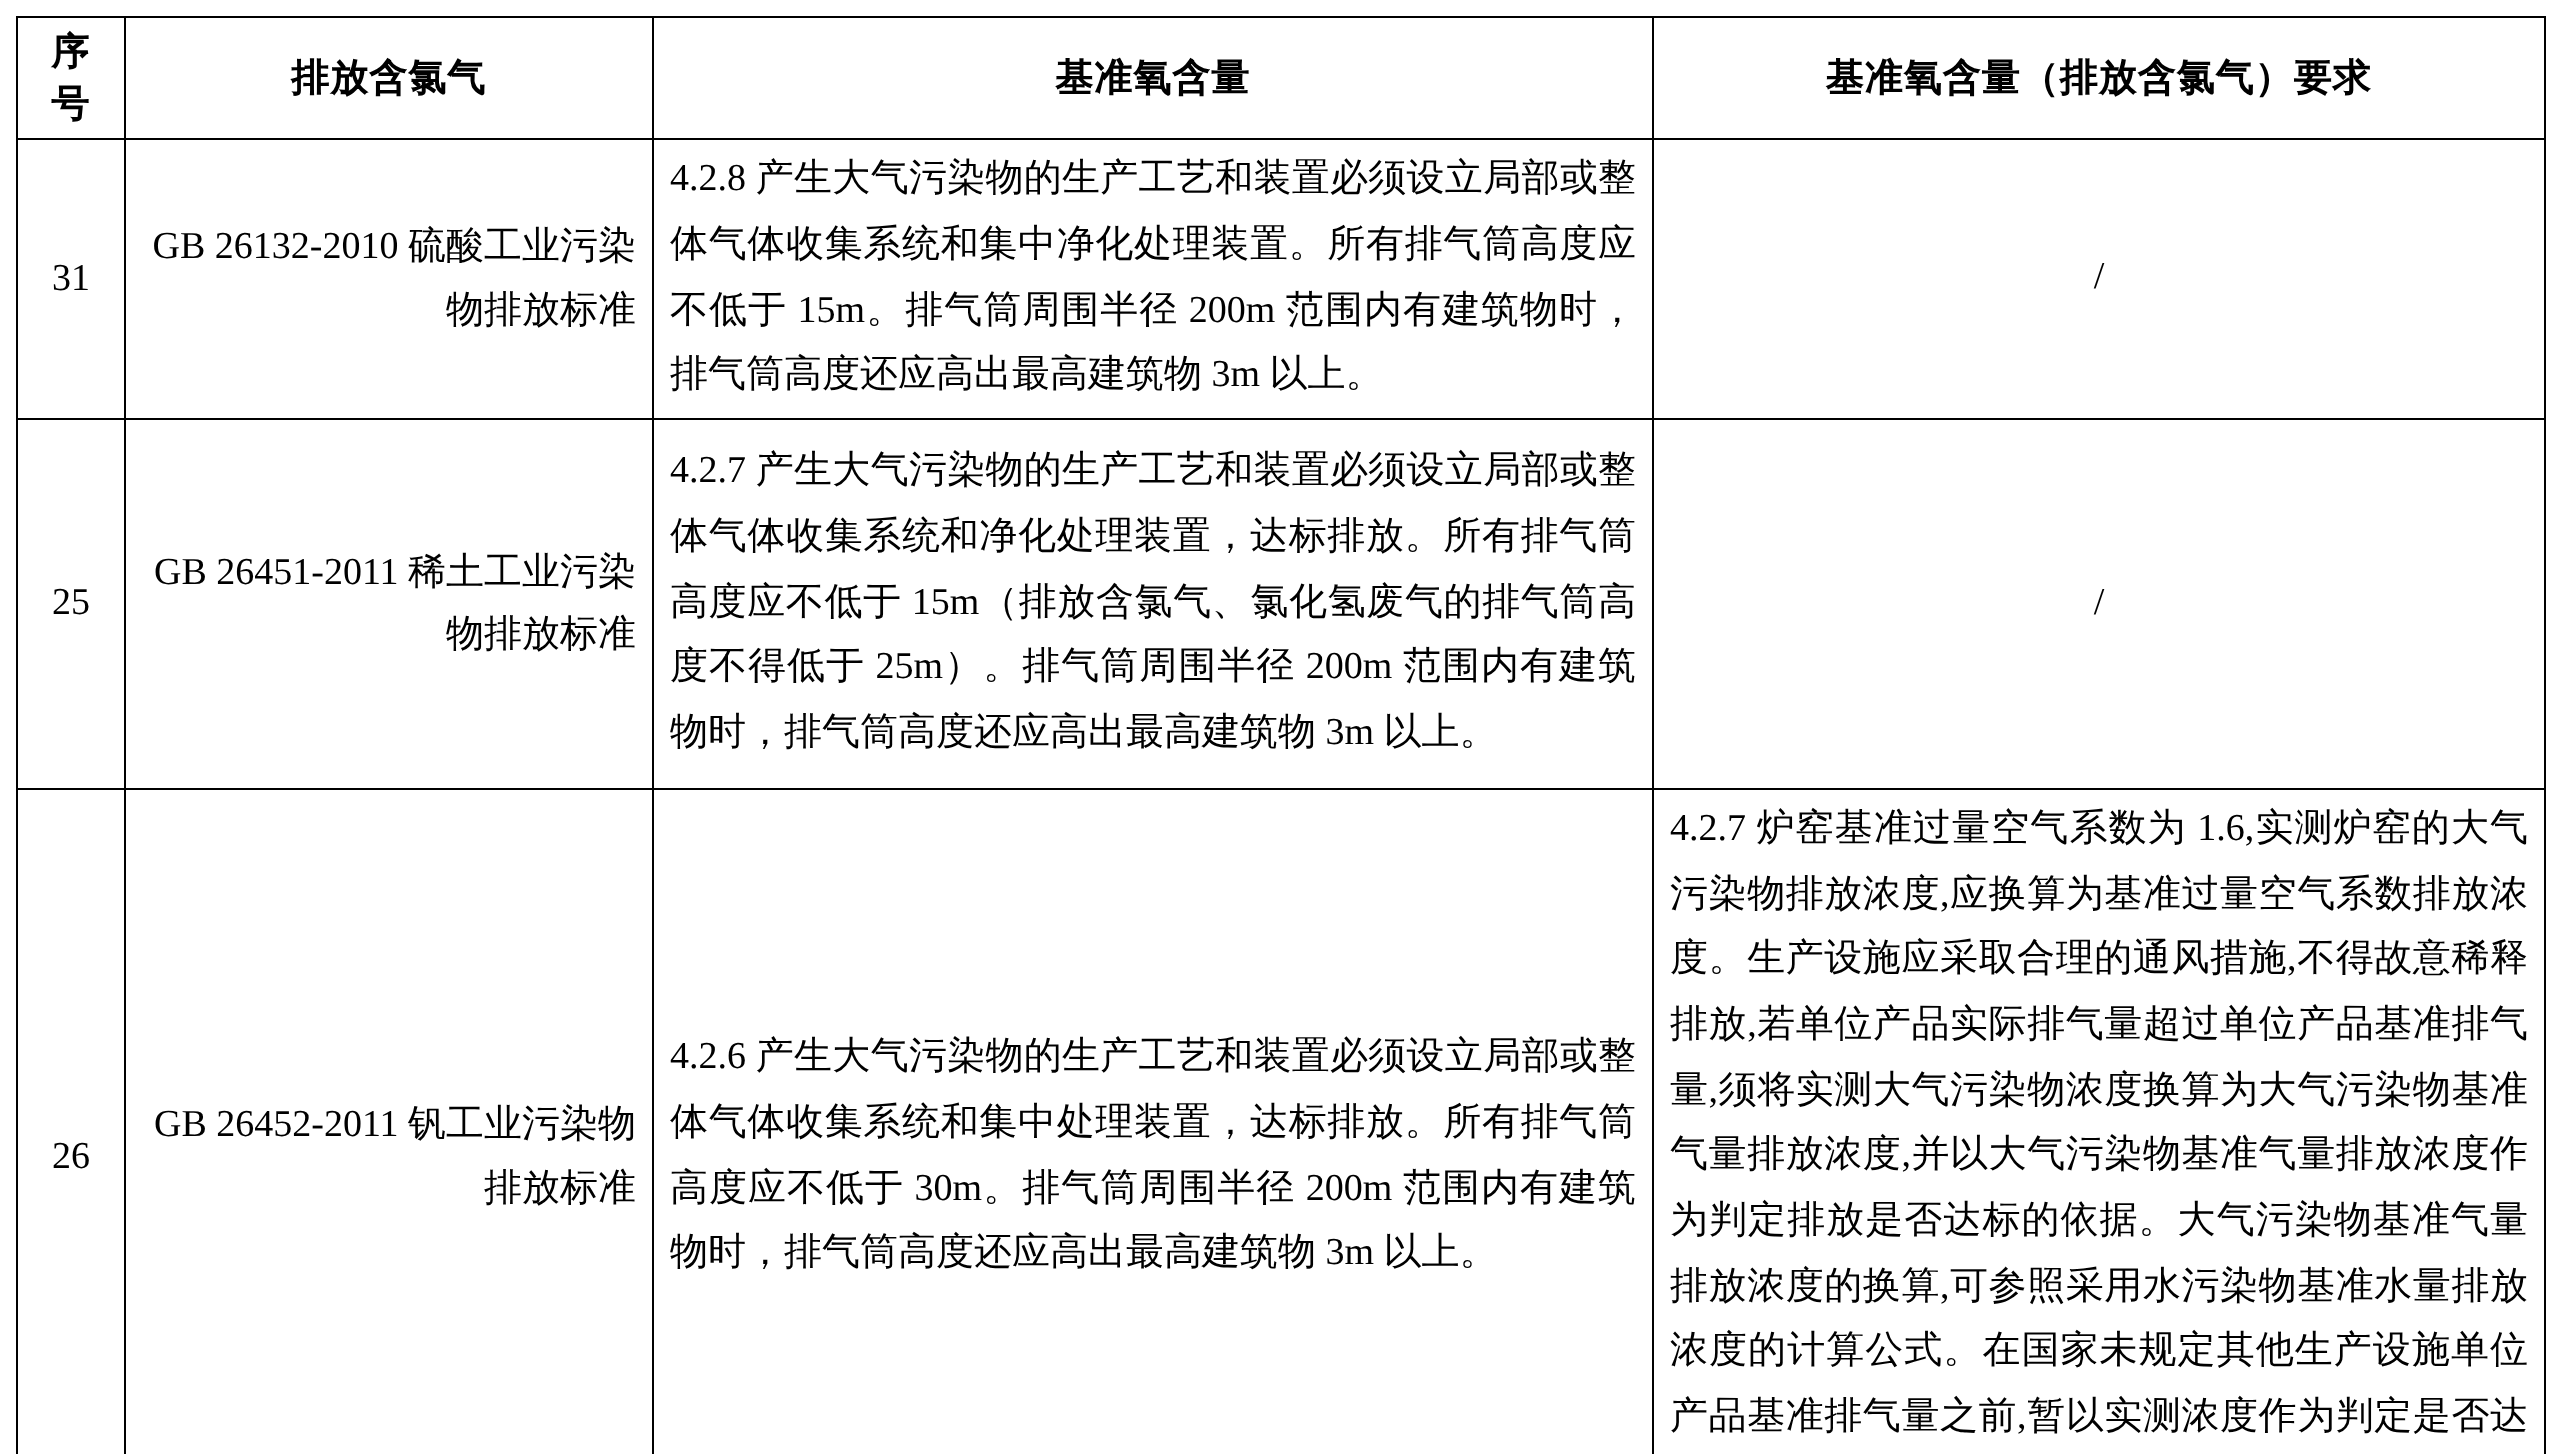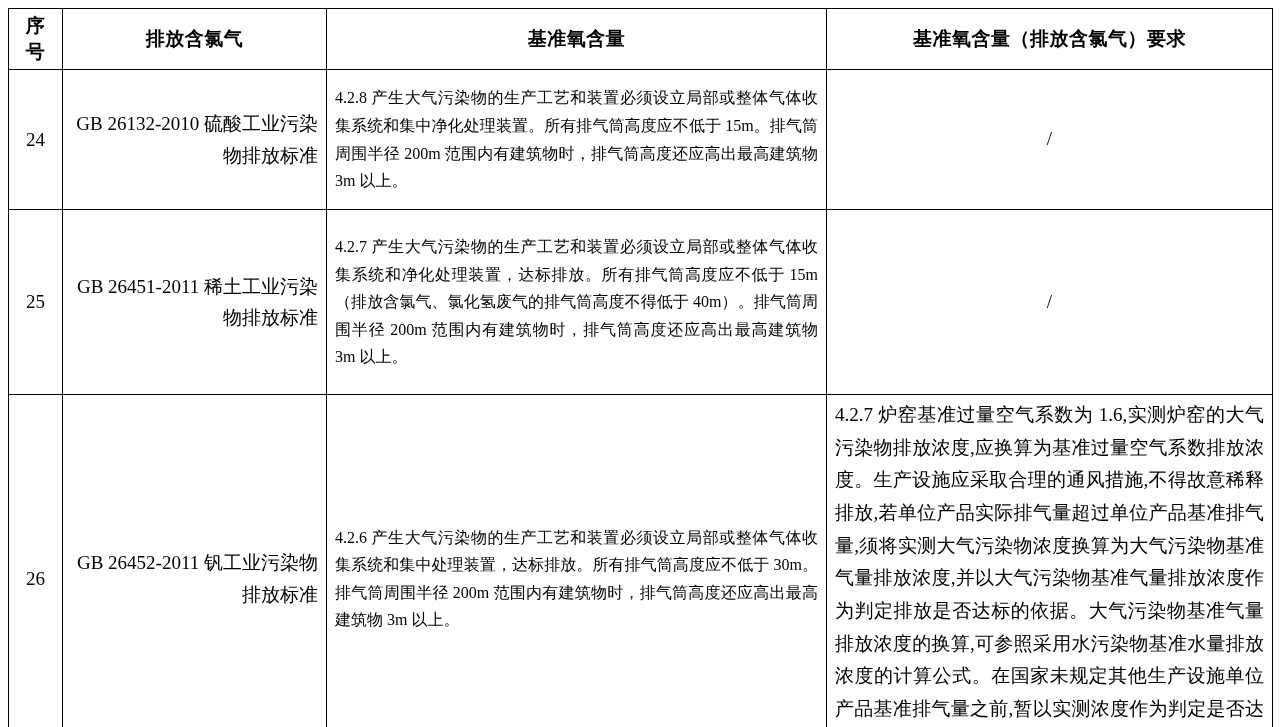--- a/index.html
+++ b/index.html
@@ -53,21 +53,21 @@
   }
   td.cell-name {
     font-size: 19px;
     line-height: 1.65;
     text-align: right;
     vertical-align: middle;
     padding-left: 14px;
     padding-right: 8px;
   }
   td.cell-height {
-    font-size: 16px;
+    font-size: 19px;
     line-height: 1.72;
     text-align: justify;
     text-justify: inter-ideograph;
     vertical-align: middle;
     padding: 8px 10px;
   }
   td.cell-oxygen {
     font-size: 19px;
     line-height: 1.72;
     text-align: justify;
@@ -97,29 +97,29 @@
     <thead>
       <tr>
         <th>序号</th>
         <th>排放含氯气</th>
         <th>基准氧含量</th>
         <th>基准氧含量（排放含氯气）要求</th>
       </tr>
     </thead>
     <tbody>
       <tr class="row-24">
-        <td class="cell-no">24</td>
+        <td class="cell-no">31</td>
         <td class="cell-name">GB 26132-2010  硫酸工业污染物排放标准</td>
         <td class="cell-height">4.2.8  产生大气污染物的生产工艺和装置必须设立局部或整体气体收集系统和集中净化处理装置。所有排气筒高度应不低于 15m。排气筒周围半径 200m 范围内有建筑物时，排气筒高度还应高出最高建筑物 3m 以上。</td>
         <td class="cell-oxygen dash">/</td>
       </tr>
       <tr class="row-25">
         <td class="cell-no">25</td>
         <td class="cell-name">GB 26451-2011  稀土工业污染物排放标准</td>
-        <td class="cell-height">4.2.7  产生大气污染物的生产工艺和装置必须设立局部或整体气体收集系统和净化处理装置，达标排放。所有排气筒高度应不低于 15m（排放含氯气、氯化氢废气的排气筒高度不得低于 40m）。排气筒周围半径 200m 范围内有建筑物时，排气筒高度还应高出最高建筑物 3m 以上。</td>
+        <td class="cell-height">4.2.7  产生大气污染物的生产工艺和装置必须设立局部或整体气体收集系统和净化处理装置，达标排放。所有排气筒高度应不低于 15m（排放含氯气、氯化氢废气的排气筒高度不得低于 25m）。排气筒周围半径 200m 范围内有建筑物时，排气筒高度还应高出最高建筑物 3m 以上。</td>
         <td class="cell-oxygen dash">/</td>
       </tr>
       <tr class="row-26">
         <td class="cell-no">26</td>
         <td class="cell-name">GB 26452-2011  钒工业污染物排放标准</td>
         <td class="cell-height">4.2.6  产生大气污染物的生产工艺和装置必须设立局部或整体气体收集系统和集中处理装置，达标排放。所有排气筒高度应不低于 30m。排气筒周围半径 200m 范围内有建筑物时，排气筒高度还应高出最高建筑物 3m 以上。</td>
         <td class="cell-oxygen">4.2.7  炉窑基准过量空气系数为 1.6,实测炉窑的大气污染物排放浓度,应换算为基准过量空气系数排放浓度。生产设施应采取合理的通风措施,不得故意稀释排放,若单位产品实际排气量超过单位产品基准排气量,须将实测大气污染物浓度换算为大气污染物基准气量排放浓度,并以大气污染物基准气量排放浓度作为判定排放是否达标的依据。大气污染物基准气量排放浓度的换算,可参照采用水污染物基准水量排放浓度的计算公式。在国家未规定其他生产设施单位产品基准排气量之前,暂以实测浓度作为判定是否达标的依据。</td>
       </tr>
     </tbody>
   </table>

